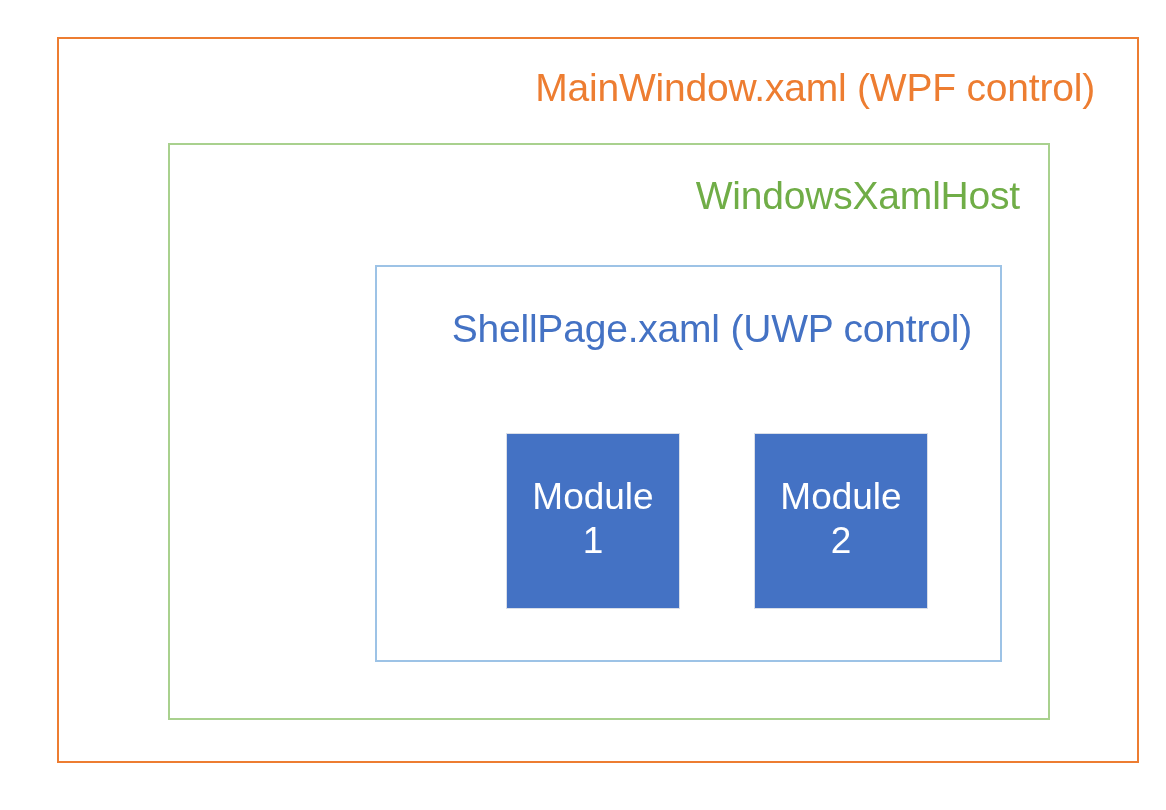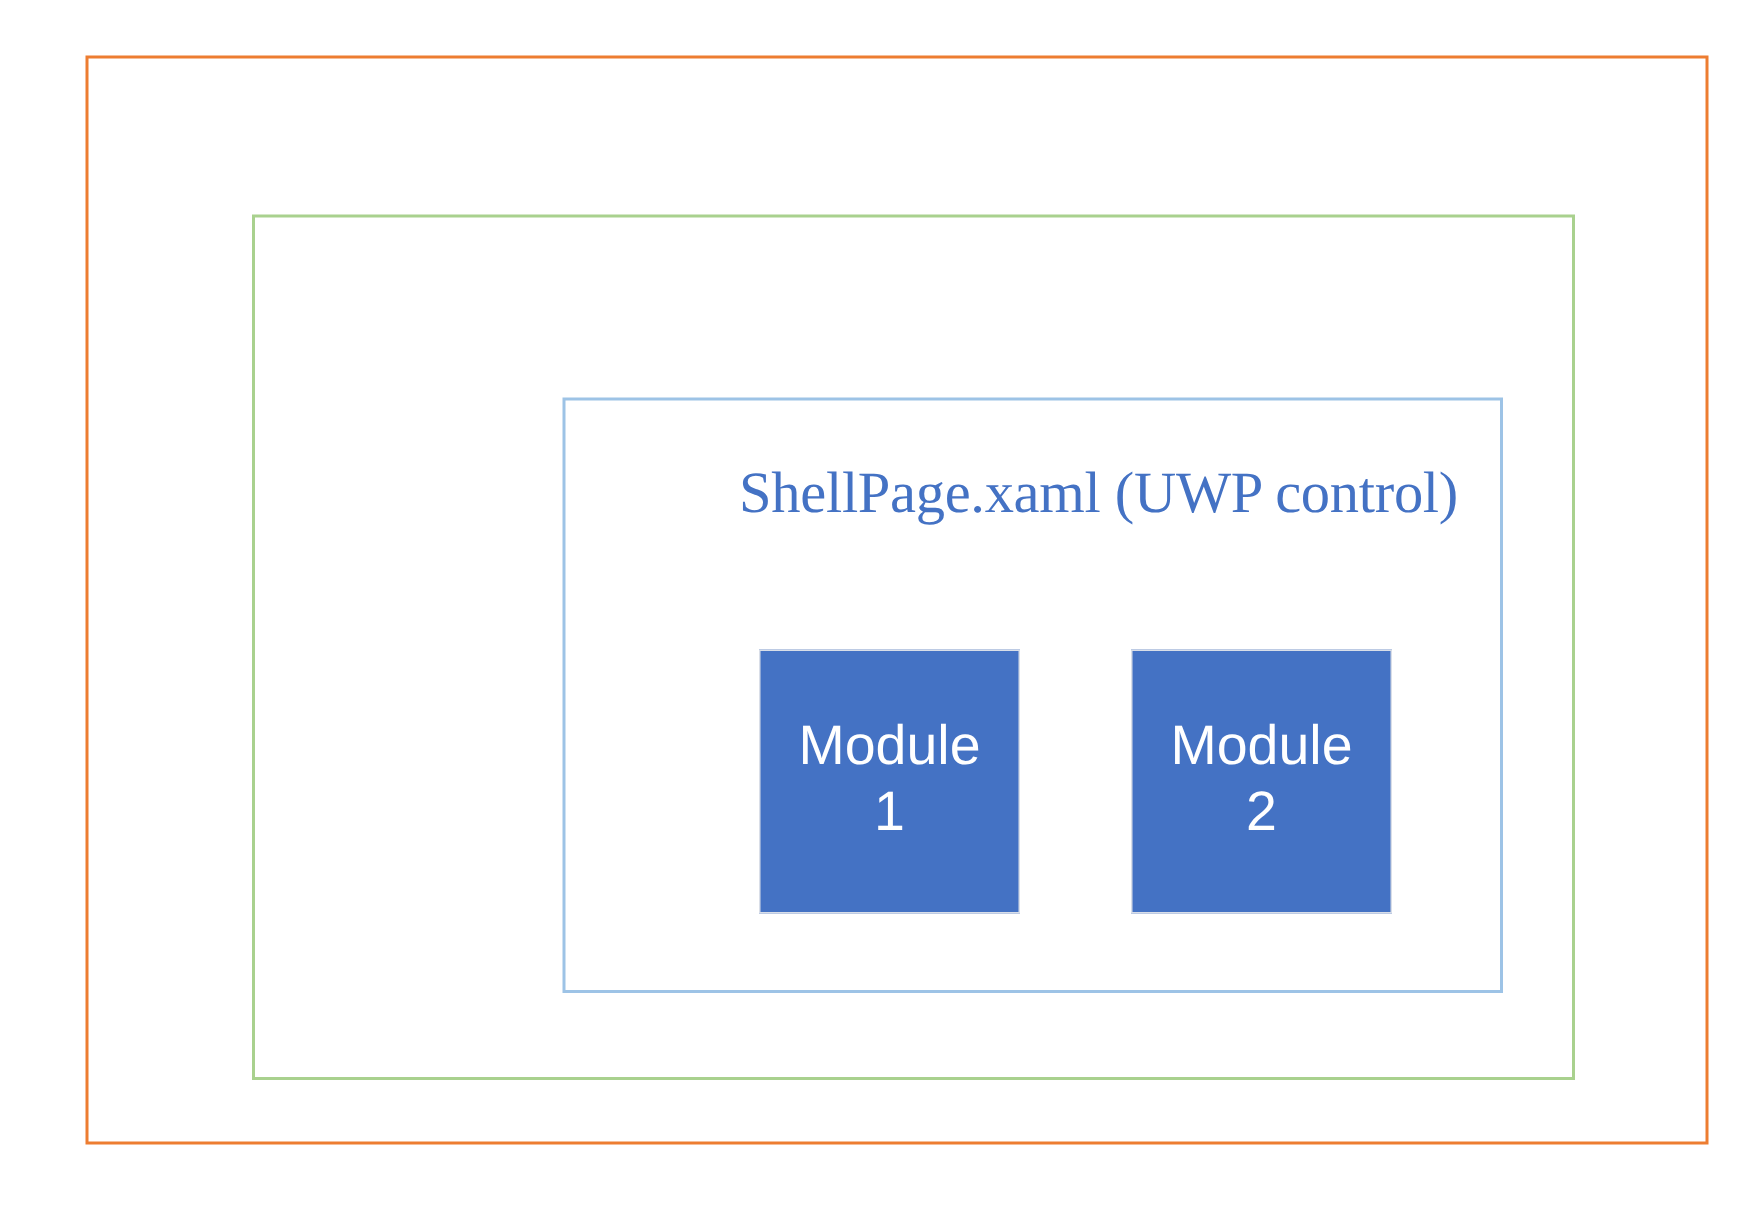--- a/index.html
+++ b/index.html
@@ -85,21 +85,20 @@
   .inner-title {
     position: absolute;
     right: 28px;
     top: 39px;
     font-size: 39px;
     line-height: 1.16;
     color: #4472C4;
     white-space: nowrap;
     text-align: right;
     letter-spacing: -0.2px;
-    font-family: Liberation Serif, serif;
   }
 
   
   .module-box {
     position: absolute;
     top: 143px;   
     width: 174px;
     height: 176px;
     background: #4472C4;
     border: 1px solid #D9DEE8;
@@ -121,22 +120,24 @@
     white-space: pre-line;
     padding-bottom: 4px;
   }
 </style>
 </head>
 <body>
 
 <div class="canvas">
 
   <div class="outer-box">
+    <div class="outer-title">MainWindow.xaml (WPF control)</div>
 
     <div class="middle-box">
+      <div class="middle-title">WindowsXamlHost</div>
 
       <div class="inner-box">
         <div class="inner-title">ShellPage.xaml (UWP control)</div>
 
         <div class="module-box module-1">
           <span class="module-label">Module
 1</span>
         </div>
 
         <div class="module-box module-2">

